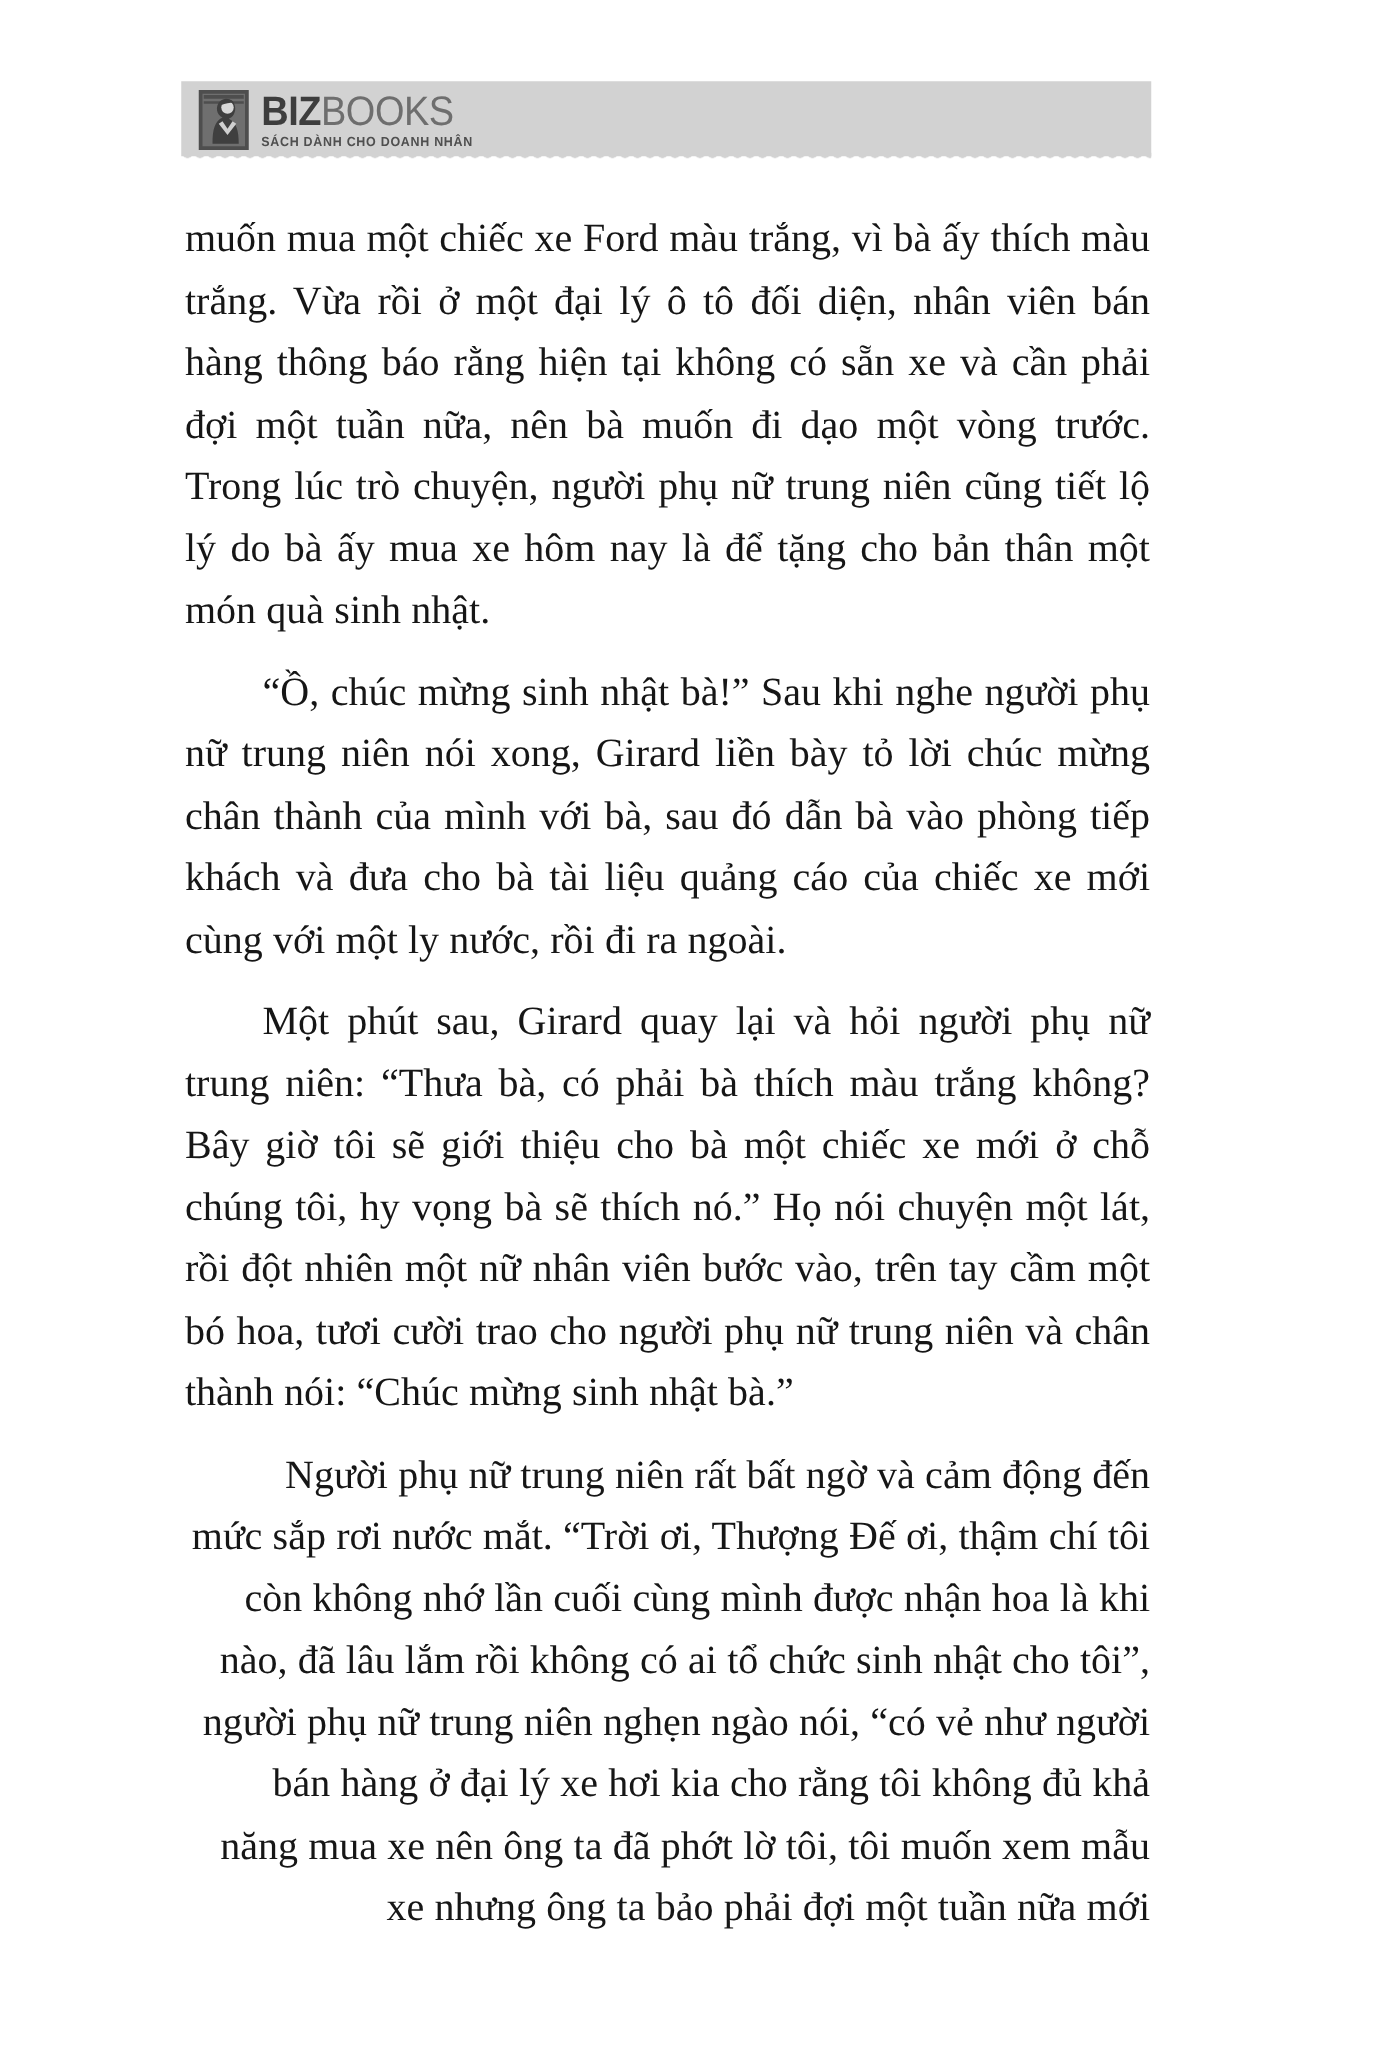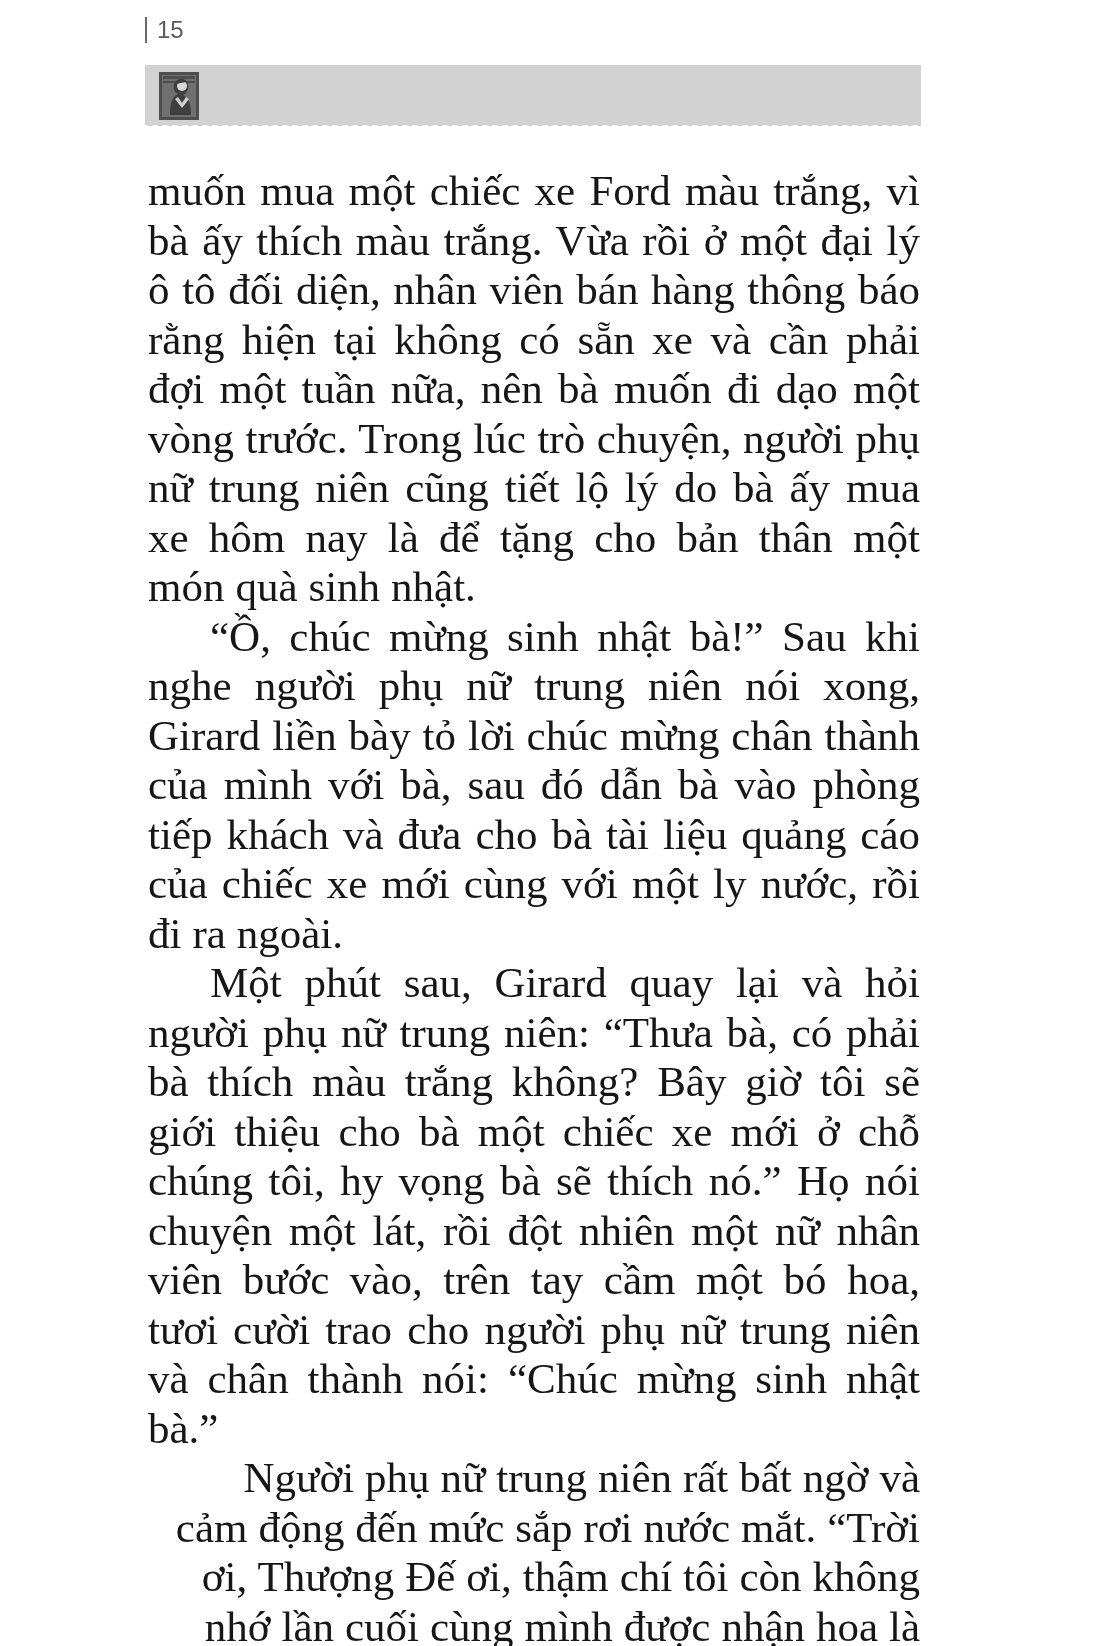--- a/index.html
+++ b/index.html
@@ -109,30 +109,30 @@
 
   
   .body-col {
     position: absolute;
     left: 148px;
     top: 166px;
     width: 772px;
   }
   .para {
     margin: 0;
-    font-size: 43px;
+    font-size: 32px;
     line-height: 49.5px;
     color: #161616;
     text-align: justify;
     text-justify: inter-word;
     word-spacing: 0.2px;
     hyphens: none;
   }
   .para + .para { margin-top: 0px; }
-  .para.indent { text-indent: 62px; }
+  .para.indent { text-indent: 62px; margin-top: 16px; }
   .para:last-child { text-align: right; }
 </style>
 </head>
 <body>
 
 <div class="page">
 
   <div class="header-band"></div>
   <div class="header-scallop"></div>
 
@@ -142,26 +142,26 @@
         <rect x="1" y="1" width="40" height="48" fill="#4e4e4e"></rect>
         <rect x="4" y="4" width="34" height="42" fill="#6f6f6f"></rect>
         <path d="M5 5 h32 v3 h-32 z" fill="#4e4e4e"></path>
         <path d="M5 10 h32 v2 h-32 z" fill="#4e4e4e"></path>
         <path d="M12 44 c0,-12 2,-18 8,-21 c-5,-2 -6,-9 -2,-13 c4,-4 11,-2 12,4 c1,5 -2,9 -5,10 c6,3 8,9 8,20 z" fill="#3f3f3f"></path>
         <path d="M20 26 l4 6 l4 -6 l3 2 l-7 9 l-7 -9 z" fill="#cfcfcf"></path>
         <circle cx="24" cy="15" r="5" fill="#d8d8d8"></circle>
         <path d="M19 13 c1,-5 8,-6 10,-2 c-3,0 -7,1 -10,2 z" fill="#3f3f3f"></path>
       </svg>
     </div>
+    <div class="logo-text">
+      <div class="logo-title"><span class="biz">BIZ</span><span class="books">BOOKS</span></div>
+      <div class="logo-sub">SÁCH DÀNH CHO DOANH NHÂN</div>
+    </div>
   </div>
 
-  <div class="folio" style="left:145px; width:776px;">
-    <span class="folio-rule"></span>
-    <span class="folio-num">15</span>
-  </div>
 
   <div class="body-col">
     <p class="para">muốn mua một chiếc xe Ford màu trắng, vì bà ấy thích màu trắng. Vừa rồi ở một đại lý ô tô đối diện, nhân viên bán hàng thông báo rằng hiện tại không có sẵn xe và cần phải đợi một tuần nữa, nên bà muốn đi dạo một vòng trước. Trong lúc trò chuyện, người phụ nữ trung niên cũng tiết lộ lý do bà ấy mua xe hôm nay là để tặng cho bản thân một món quà sinh nhật.</p>
     <p class="para indent">“Ồ, chúc mừng sinh nhật bà!” Sau khi nghe người phụ nữ trung niên nói xong, Girard liền bày tỏ lời chúc mừng chân thành của mình với bà, sau đó dẫn bà vào phòng tiếp khách và đưa cho bà tài liệu quảng cáo của chiếc xe mới cùng với một ly nước, rồi đi ra ngoài.</p>
     <p class="para indent">Một phút sau, Girard quay lại và hỏi người phụ nữ trung niên: “Thưa bà, có phải bà thích màu trắng không? Bây giờ tôi sẽ giới thiệu cho bà một chiếc xe mới ở chỗ chúng tôi, hy vọng bà sẽ thích nó.” Họ nói chuyện một lát, rồi đột nhiên một nữ nhân viên bước vào, trên tay cầm một bó hoa, tươi cười trao cho người phụ nữ trung niên và chân thành nói: “Chúc mừng sinh nhật bà.”</p>
     <p class="para indent">Người phụ nữ trung niên rất bất ngờ và cảm động đến mức sắp rơi nước mắt. “Trời ơi, Thượng Đế ơi, thậm chí tôi còn không nhớ lần cuối cùng mình được nhận hoa là khi nào, đã lâu lắm rồi không có ai tổ chức sinh nhật cho tôi”, người phụ nữ trung niên nghẹn ngào nói, “có vẻ như người bán hàng ở đại lý xe hơi kia cho rằng tôi không đủ khả năng mua xe nên ông ta đã phớt lờ tôi, tôi muốn xem mẫu xe nhưng ông ta bảo phải đợi một tuần nữa mới</p>
   </div>
 
 </div>
 

